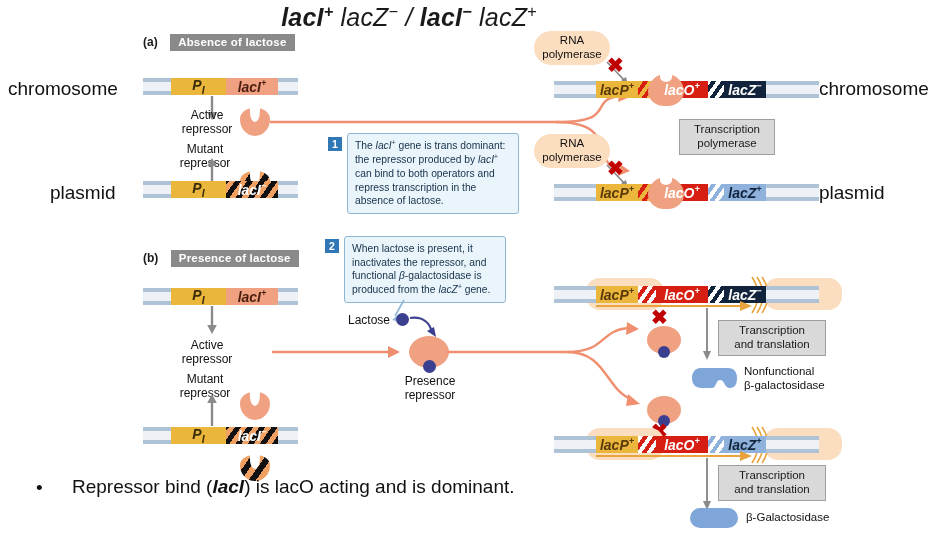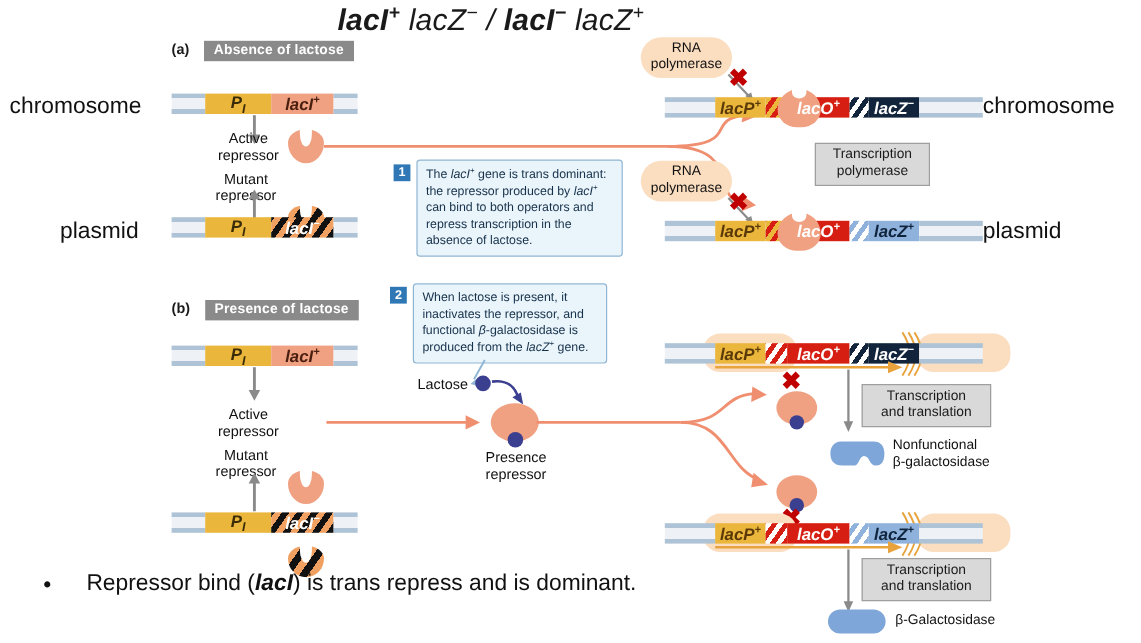--- a/index.html
+++ b/index.html
@@ -410,14 +410,14 @@
   <div>and translation</div>
 </div>
 
 <div class="abs" style="left:690px;top:508px;width:48px;height:20px;background:#7fa6d8;border-radius:10px;"></div>
 <div class="abs prot-lab" style="left:746px;top:511px;">
   <span>β-Galactosidase</span>
 </div>
 
 <div class="abs" id="bullet">
   <span class="dot">•</span>
-  <span class="txt"><span>Repressor bind (</span><b>lacI</b><span>) is trans repress and is dominant.</span></span>
+  <span class="txt"><span>Repressor bind (</span><b>lacI</b><span>) is lacO acting and is dominant.</span></span>
 </div>
 
 </body></html>

